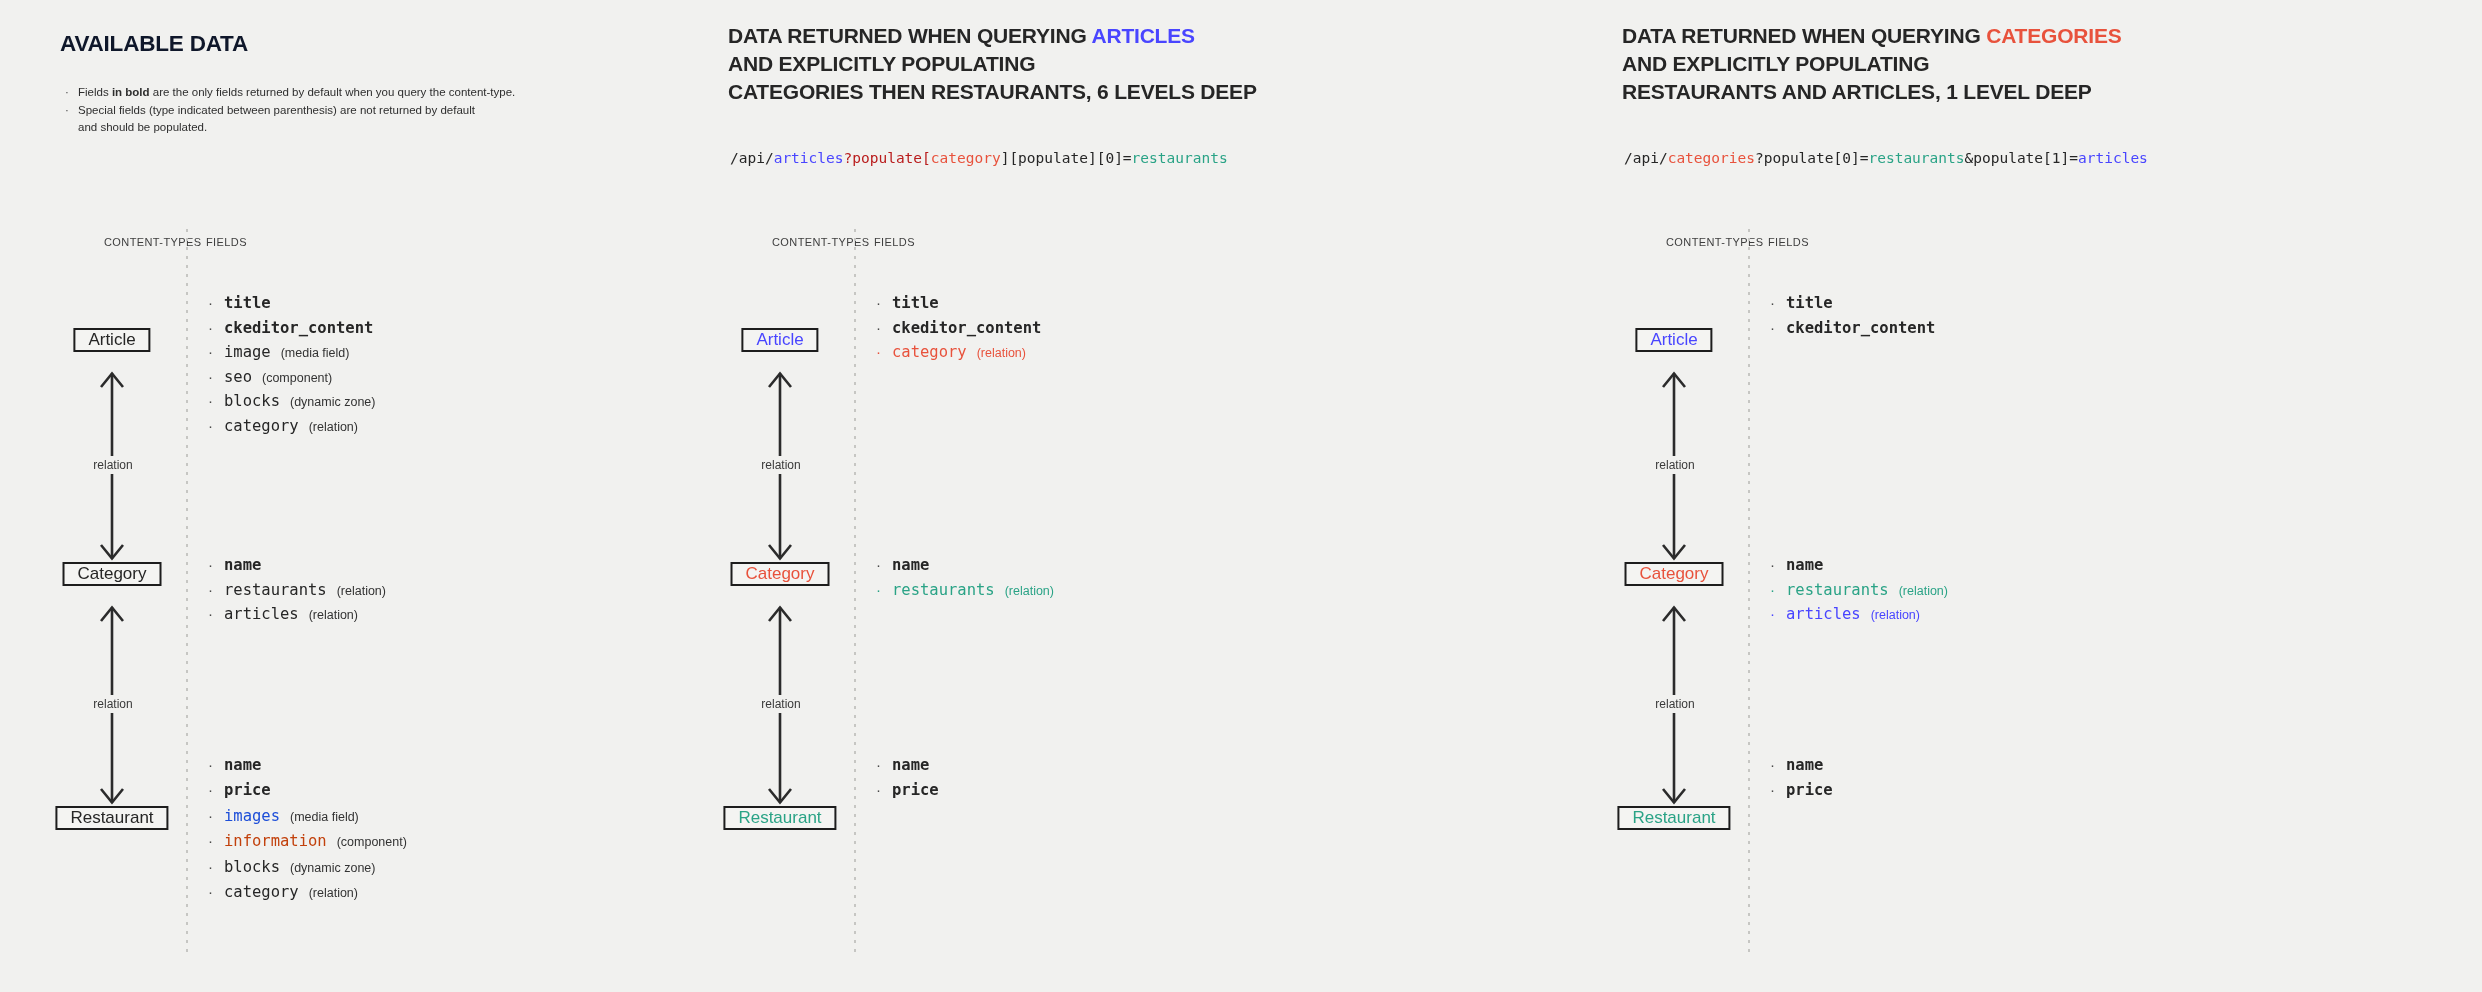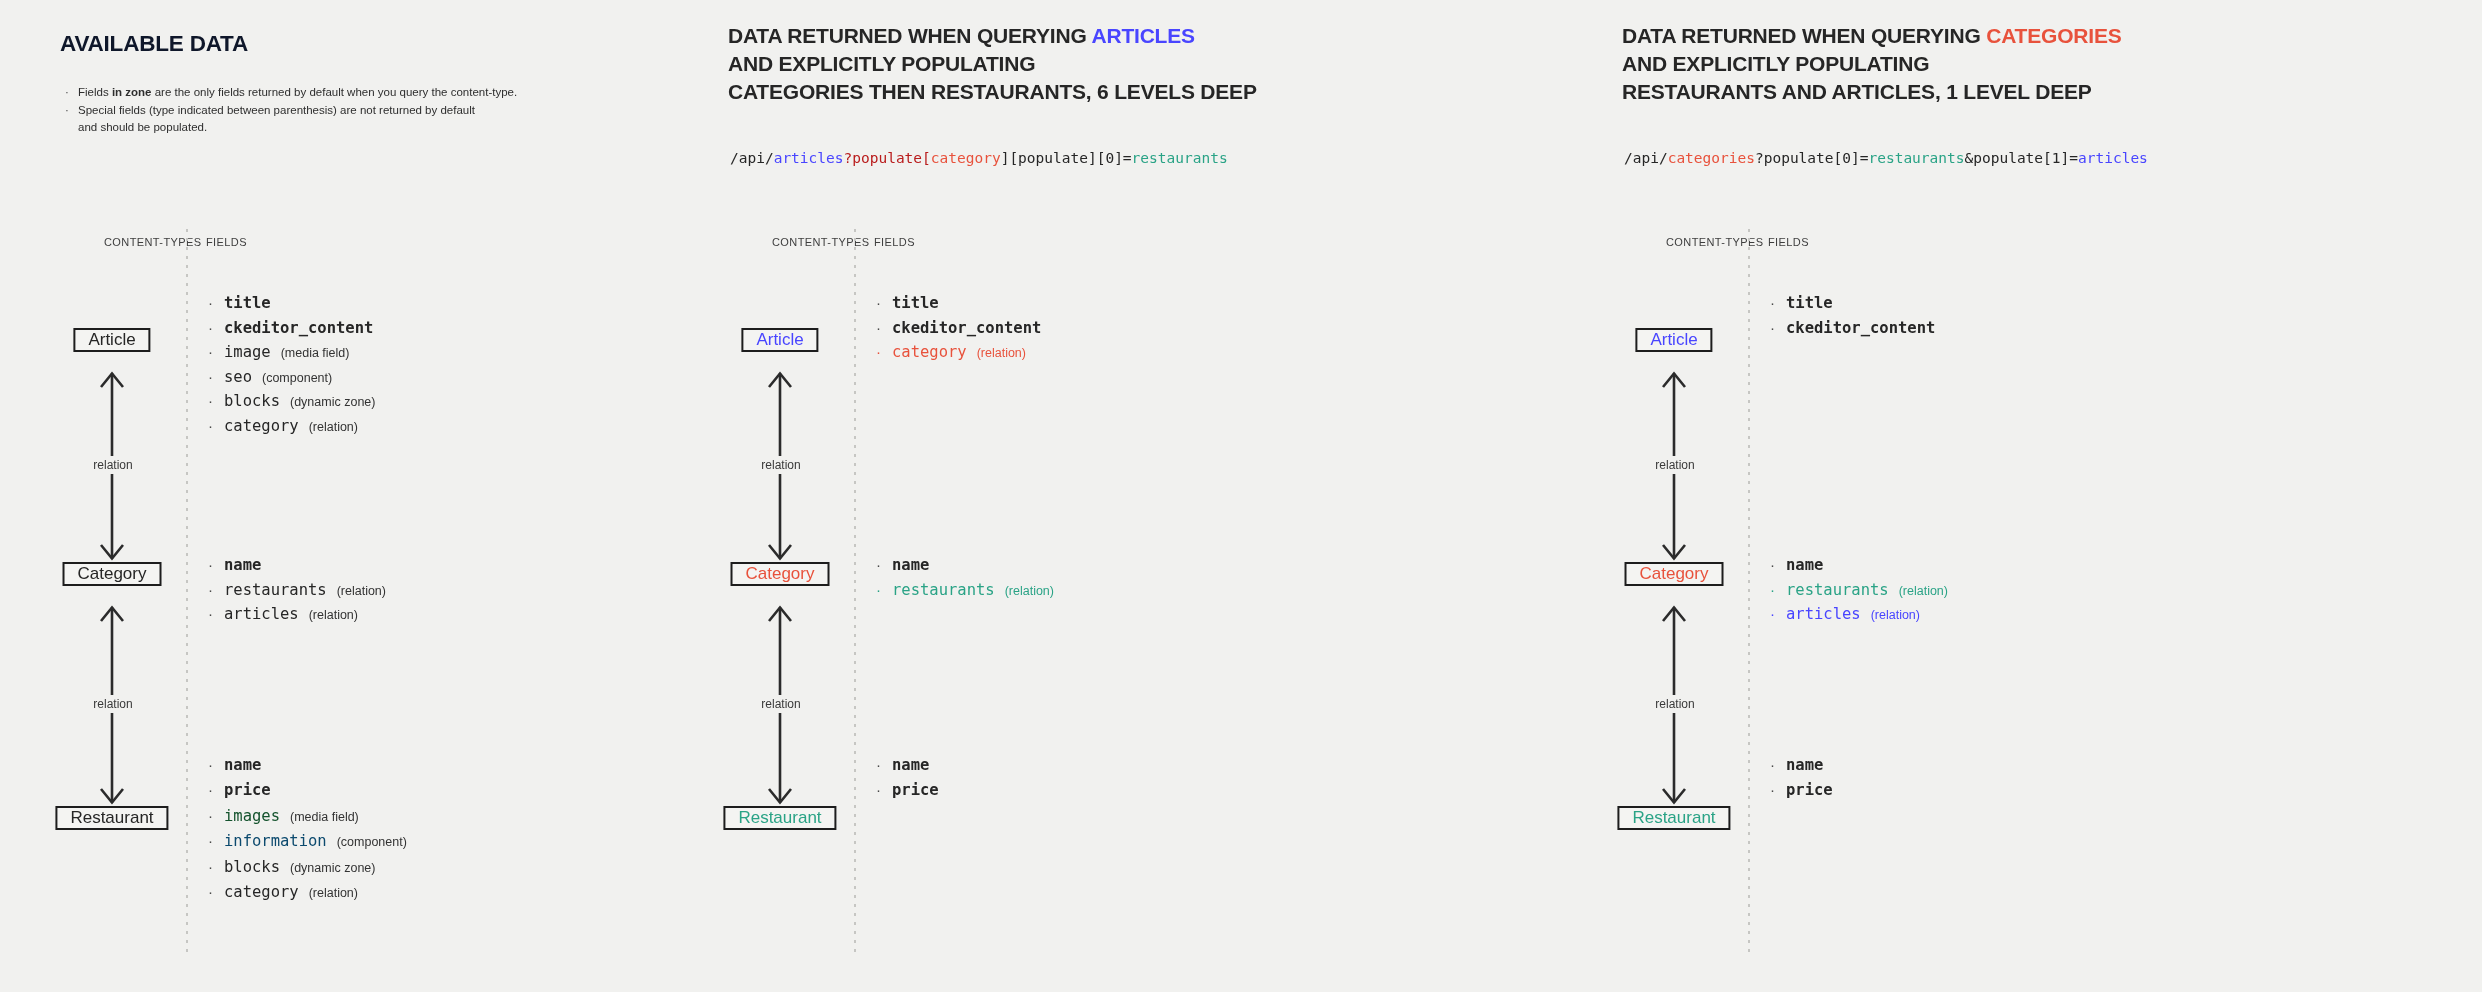--- a/index.html
+++ b/index.html
@@ -50,21 +50,21 @@
 </style>
 </head>
 <body>
 
 <main>
   <section class="panel" id="panel-0">
       <div class="title big">
         <div class="tline"><span style="color: #0f172a;">AVAILABLE DATA</span></div>
       </div>
       <div class="notes">
-        <div class="note-row"><span class="note-bullet">·</span><span>Fields </span><span class="nb">in zone</span><span> are the only fields returned by default when you query the content-type.</span></div>
+        <div class="note-row"><span class="note-bullet">·</span><span>Fields </span><span class="nb">in bold</span><span> are the only fields returned by default when you query the content-type.</span></div>
         <div class="note-row"><span class="note-bullet">·</span><span>Special fields (type indicated between parenthesis) are not returned by default</span></div>
         <div class="note-row cont"><span>and should be populated.</span></div>
       </div>
       <div class="col-header ct">CONTENT-TYPES</div>
       <div class="col-header fl">FIELDS</div>
       <div class="divider"></div>
       <div class="ct-box" style="top: 328px; color: rgb(38, 38, 38);">Article</div>
       <div class="ct-box" style="top: 562px; color: rgb(38, 38, 38);">Category</div>
       <div class="ct-box" style="top: 806px; color: rgb(38, 38, 38);">Restaurant</div>
       <div class="arrow" style="top: 370px;"><svg width="40" height="192" viewBox="0 0 40 192">
@@ -88,22 +88,22 @@
         <div class="frow" style="height: 24.5px; line-height: 24.5px;"><span class="fbullet" style="color: rgb(74, 74, 74);">·</span><span class="fname" style="color: rgb(38, 38, 38);">category</span><span class="ftype">(relation)</span></div>
       </div>
       <div class="fgroup" style="top: 553px;">
         <div class="frow" style="height: 24.6px; line-height: 24.6px;"><span class="fbullet" style="color: rgb(74, 74, 74);">·</span><span class="fname bold" style="color: rgb(38, 38, 38);">name</span></div>
         <div class="frow" style="height: 24.6px; line-height: 24.6px;"><span class="fbullet" style="color: rgb(74, 74, 74);">·</span><span class="fname" style="color: rgb(38, 38, 38);">restaurants</span><span class="ftype">(relation)</span></div>
         <div class="frow" style="height: 24.6px; line-height: 24.6px;"><span class="fbullet" style="color: rgb(74, 74, 74);">·</span><span class="fname" style="color: rgb(38, 38, 38);">articles</span><span class="ftype">(relation)</span></div>
       </div>
       <div class="fgroup" style="top: 752px;">
         <div class="frow" style="height: 25.4px; line-height: 25.4px;"><span class="fbullet" style="color: rgb(74, 74, 74);">·</span><span class="fname bold" style="color: rgb(38, 38, 38);">name</span></div>
         <div class="frow" style="height: 25.4px; line-height: 25.4px;"><span class="fbullet" style="color: rgb(74, 74, 74);">·</span><span class="fname bold" style="color: rgb(38, 38, 38);">price</span></div>
-        <div class="frow" style="height: 25.4px; line-height: 25.4px;"><span class="fbullet" style="color: rgb(74, 74, 74);">·</span><span class="fname" style="color: #14532d; margin-top: 48px;">images</span><span class="ftype">(media field)</span></div>
-        <div class="frow" style="height: 25.4px; line-height: 25.4px;"><span class="fbullet" style="color: rgb(74, 74, 74);">·</span><span class="fname" style="color: #0c4a6e;">information</span><span class="ftype">(component)</span></div>
+        <div class="frow" style="height: 25.4px; line-height: 25.4px;"><span class="fbullet" style="color: rgb(74, 74, 74);">·</span><span class="fname" style="color: #1d4ed8; margin-top: 48px;">images</span><span class="ftype">(media field)</span></div>
+        <div class="frow" style="height: 25.4px; line-height: 25.4px;"><span class="fbullet" style="color: rgb(74, 74, 74);">·</span><span class="fname" style="color: #c2410c;">information</span><span class="ftype">(component)</span></div>
         <div class="frow" style="height: 25.4px; line-height: 25.4px;"><span class="fbullet" style="color: rgb(74, 74, 74);">·</span><span class="fname" style="color: rgb(38, 38, 38);">blocks</span><span class="ftype">(dynamic zone)</span></div>
         <div class="frow" style="height: 25.4px; line-height: 25.4px;"><span class="fbullet" style="color: rgb(74, 74, 74);">·</span><span class="fname" style="color: rgb(38, 38, 38);">category</span><span class="ftype">(relation)</span></div>
       </div>
     </section>
   <section class="panel" id="panel-1">
       <div class="title">
         <div class="tline"><span style="color: rgb(38, 38, 38);">DATA RETURNED WHEN QUERYING </span><span style="color: rgb(73, 69, 255);">ARTICLES</span></div>
         <div class="tline"><span style="color: rgb(38, 38, 38);">AND EXPLICITLY POPULATING</span></div>
         <div class="tline"><span style="color: rgb(38, 38, 38);">CATEGORIES THEN RESTAURANTS, 6 LEVELS DEEP</span></div>
       </div>

